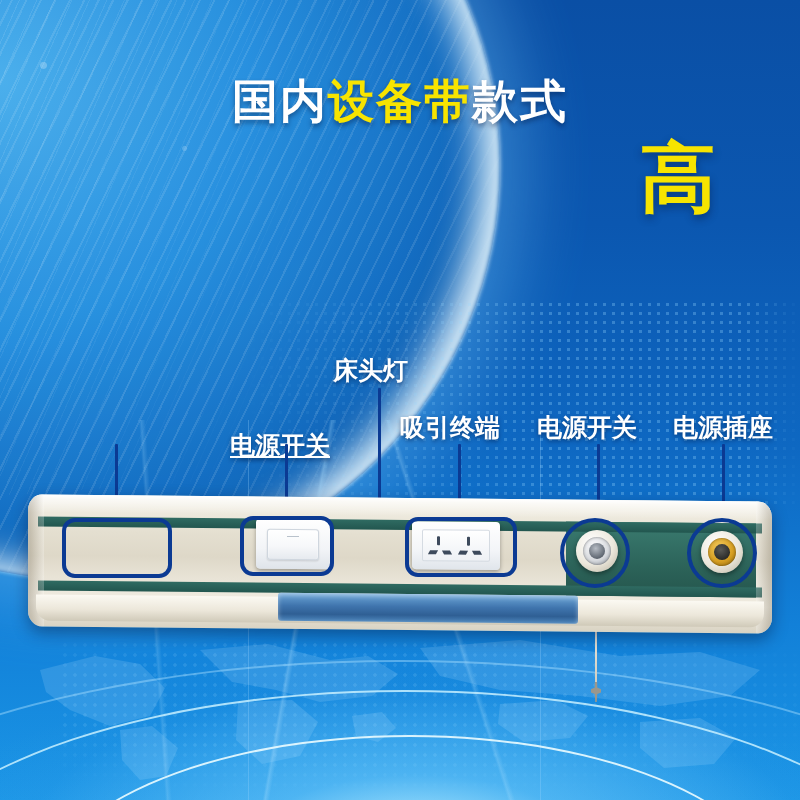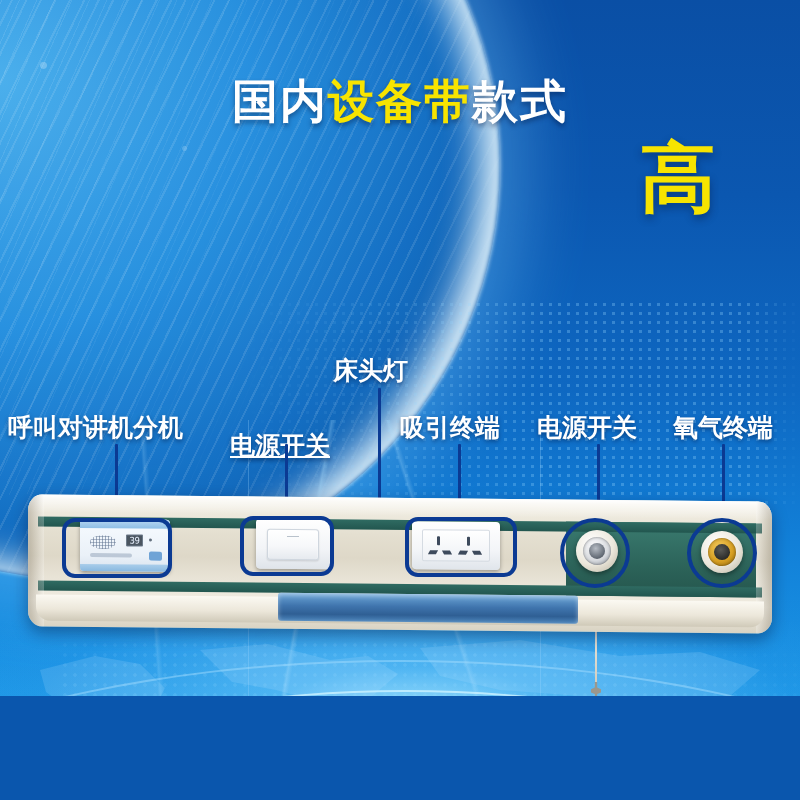--- a/index.html
+++ b/index.html
@@ -4,21 +4,21 @@
 <style>
   * { margin:0; padding:0; box-sizing:border-box; }
   html,body { width:800px; height:800px; overflow:hidden; }
   body {
     font-family:"Liberation Sans","DejaVu Sans",sans-serif;
     background:#0a56ad;
   }
 
   #stage {
     position:relative;
-    width:800px; height:696px;
+    width:800px; height:800px;
     overflow:hidden;
     background:
       radial-gradient(ellipse 700px 260px at 52% 104%, rgba(180,235,255,.95) 0%, rgba(110,200,250,.55) 22%, rgba(40,140,225,.10) 55%, rgba(0,0,0,0) 75%),
       radial-gradient(ellipse 900px 420px at 50% 118%, rgba(90,190,250,.45) 0%, rgba(0,0,0,0) 65%),
       linear-gradient(180deg,#0a4fa5 0%,#0b57b0 28%,#0e68c2 56%,#1280d8 78%,#1a96e6 100%);
   }
 
   
   .globe {
     position:absolute; left:-330px; top:-250px;
@@ -326,52 +326,42 @@
   <div class="arc a1"></div>
   <div class="arc a3"></div>
 
   <div class="headline">
     <div class="hl-row1">
       <span class="t-white">国内</span><span class="t-yellow">设备带</span><span class="t-white">款式</span>
     </div>
   </div>
   <div class="hl-big">高</div>
 
-  <div class="callout" style="left:8px;  top:415px;">呼叫对讲机分机</div>
   <div class="callout" style="left:230px;top:433px;text-decoration:underline;">电源开关</div>
   <div class="callout" style="left:333px;top:358px;">床头灯</div>
   <div class="callout" style="left:400px;top:415px;">吸引终端</div>
   <div class="callout" style="left:537px;top:415px;">电源开关</div>
-  <div class="callout" style="left:673px;top:415px;">氧气终端</div>
+  <div class="callout" style="left:673px;top:415px;">电源插座</div>
 
   <div class="leader" style="left:115px; top:444px; height:78px;"></div>
   <div class="leader" style="left:285px; top:444px; height:78px;"></div>
   <div class="leader" style="left:378px; top:388px; height:215px;"></div>
   <div class="leader" style="left:458px; top:444px; height:78px;"></div>
   <div class="leader" style="left:597px; top:444px; height:74px;"></div>
   <div class="leader" style="left:722px; top:444px; height:74px;"></div>
 
   <div id="panel">
     <div class="panel-body">
       <div class="panel-highlight"></div>
       <div class="green-field"></div>
       <div class="stripe top"></div>
       <div class="stripe bot"></div>
       <div class="panel-cap-l"></div>
       <div class="panel-cap-r"></div>
 
-      <div class="intercom">
-        <div class="bluebar"></div>
-        <div class="ic-grille"></div>
-        <div class="ic-display">39</div>
-        <div class="ic-dot"></div>
-        <div class="ic-slot"></div>
-        <div class="ic-btn"></div>
-        <div class="bluebot"></div>
-      </div>
 
       <div class="switch">
         <div class="rocker">
           <div class="tick"></div>
         </div>
       </div>
 
       <div class="socket">
         <div class="face">
           <div class="sk-slotv" style="left:14px; top:6px;"></div>

